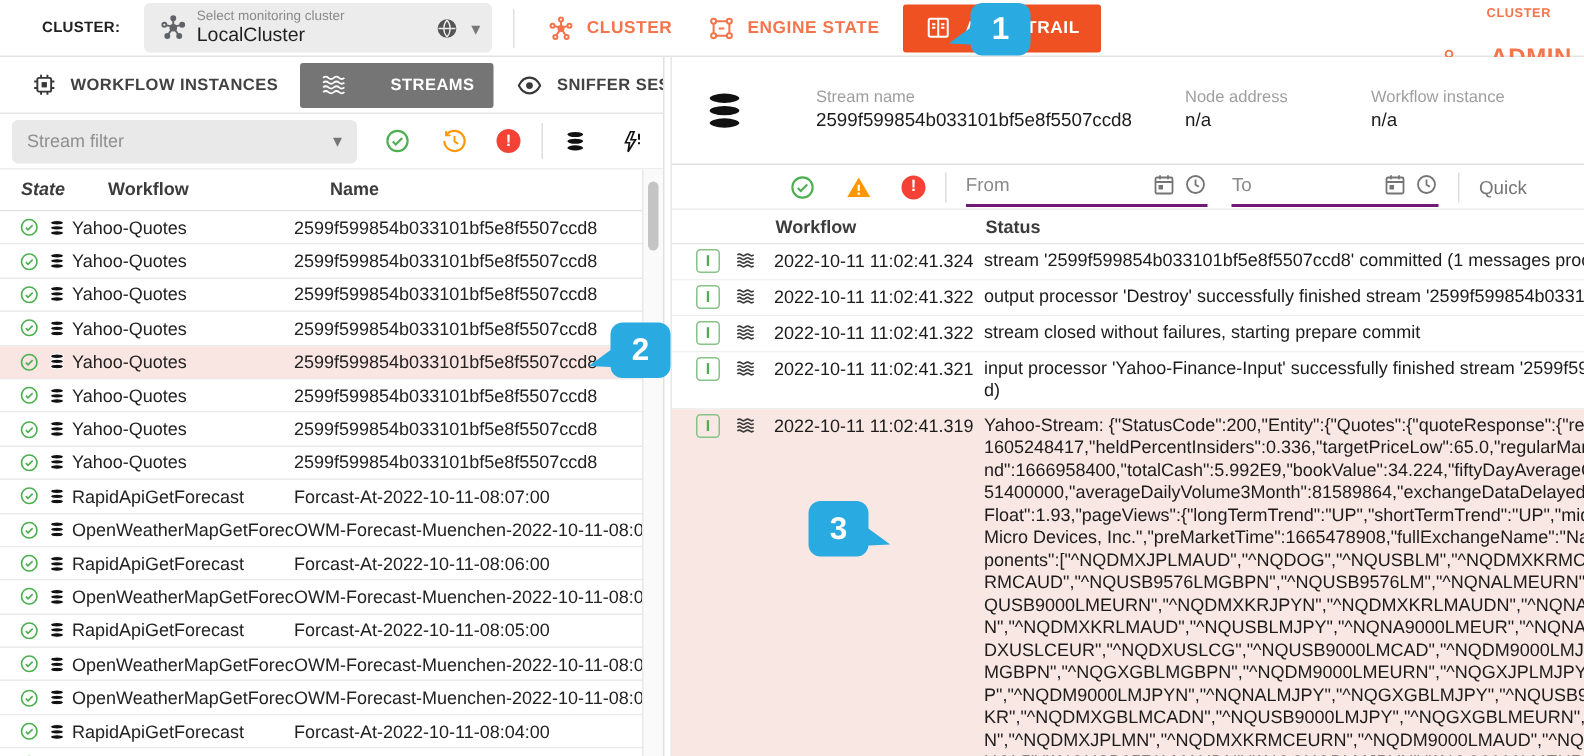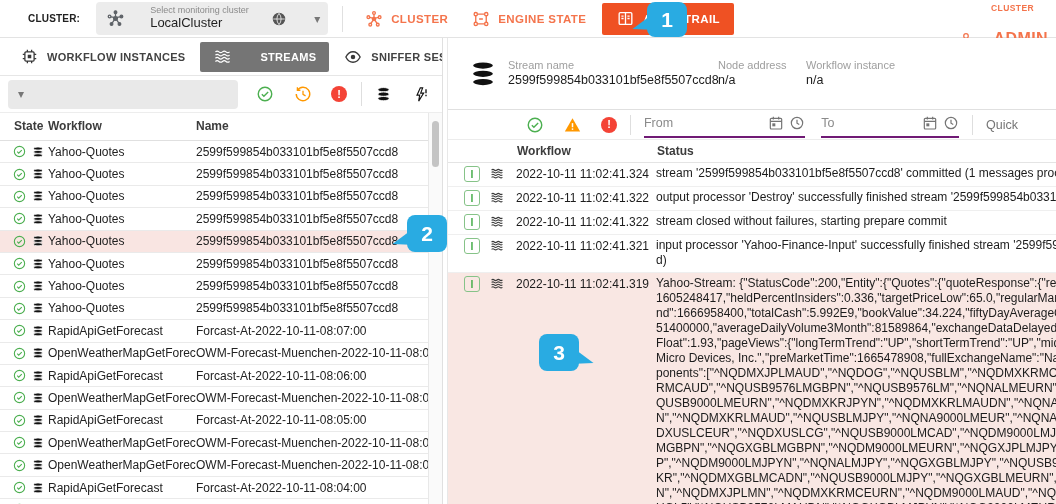--- a/index.html
+++ b/index.html
@@ -5,21 +5,21 @@
   * { margin:0; padding:0; box-sizing:border-box; }
   html,body { width:1056px; height:504px; overflow:hidden; }
   body { font-family:"Liberation Sans","DejaVu Sans",sans-serif; background:#fff; color:#212121; }
   .app { position:relative; width:1056px; height:504px; overflow:hidden; background:#fff; }
 
   
   .topbar { position:absolute; top:0; left:0; width:1056px; height:38px; background:#fff;
             border-bottom:1px solid #e3e3e3; display:flex; align-items:center; }
   .cluster-label { font-size:10px; font-weight:bold; margin-left:28px; letter-spacing:.2px; }
   .selector { margin-left:16px; width:232px; height:33px; background:#ececec; border-radius:4px;
-              display:flex; align-items:center; padding:0 8px; cursor:pointer;gap:19px; }
+              display:flex; align-items:center; padding:0 8px; cursor:pointer; }
   .selector .net-ic { color:#5f6368; margin:0 6px 0 2px; }
   .sel-text { flex:1; line-height:1.1; overflow:hidden; }
   .sel-label { font-size:9px; color:#8a8a8a; }
   .sel-value { font-size:13px; color:#1f1f1f; }
   .sel-globe { color:#555; margin-right:8px; }
   .caret { color:#777; font-size:12px; }
   .tb-divider { width:1px; height:26px; background:#e0e0e0; margin:0 10px 0 14px; }
   .nav-btn { display:flex; align-items:center; gap:8px; padding:0 12px; height:38px;
              color:#f4744c; font-size:11.5px; font-weight:bold; letter-spacing:.4px; cursor:pointer; }
   .nav-btn.filled { background:#ef5123; color:#fff; height:32px; margin-left:4px; border-radius:2px; padding:0 14px; }
@@ -43,38 +43,38 @@
                       font-family:inherit; }
   .chip-input input::placeholder { color:#8f8f8f; }
   .fbtn { border:0; background:transparent; cursor:pointer; display:flex; align-items:center; justify-content:center; padding:0; }
   .fb1 { margin-left:18px; } .fb2 { margin-left:20px; } .fb3 { margin-left:19px; }
   .v-div { width:1px; height:24px; background:#dedede; margin:0 13px 0 14px; }
   .err-circle { width:16px; height:16px; border-radius:50%; background:#f44336; color:#fff; font-size:11px;
                 font-weight:bold; display:flex; align-items:center; justify-content:center; line-height:1; }
 
   .cols-header { height:28px; display:flex; align-items:flex-end; padding-bottom:7px; border-bottom:1px solid #e0e0e0;
                  font-size:12px; font-weight:bold; color:#3c3c3c; }
-  .col-state { width:48px; padding-left:14px; }
+  .col-state { width:72px; padding-left:14px;font-style:italic; }
   .col-workflow { width:148px; }
   .col-name { flex:1; }
   .stream-list { }
   .srow { height:22.4px; display:flex; align-items:center; border-bottom:1px solid #eaeaea; font-size:12px;
           color:#222; cursor:pointer; background:#fff; }
   .srow.hl { background:#f9e5e2; }
   .srow .cell-state { width:48px; padding-left:13px; display:flex; align-items:center; gap:6px; }
   .srow .cell-workflow { width:148px; white-space:nowrap; overflow:hidden; }
   .srow .cell-name { flex:1; white-space:nowrap; overflow:hidden; padding-right:18px; }
 
   .lscrollbar { position:absolute; top:75px; right:0; width:14px; bottom:0; background:#fafafa; border-left:1px solid #e8e8e8; }
   .lthumb { position:absolute; top:8px; left:3px; width:7px; height:46px; background:#c4c4c4; border-radius:4px; cursor:pointer; }
 
   
   .right-panel { position:absolute; top:38px; left:447px; right:0; bottom:0; background:#fff; overflow:hidden;
                  border-left:1px solid #e8e8e8; }
-  .stream-header { height:72px; border-bottom:1px solid #e0e0e0; display:flex; align-items:center; padding-left:20px; }
+  .stream-header { height:72px; border-bottom:1px solid #e0e0e0; display:flex; align-items:center; padding-left:20px;gap:36px; }
   .sh-ic { color:#111; margin-right:10px; }
   .fld { line-height:1.25; }
   .fld-label { font-size:11px; color:#9e9e9e; }
   .fld-value { font-size:12.5px; color:#1c1c1c; white-space:nowrap; }
   .fld1 { width:196px; } .fld2 { width:88px; margin-left:14px; } .fld3 { margin-left:0; }
 
   .filterbar2 { height:30px; display:flex; align-items:center; border-bottom:1px solid #ececec; padding-left:78px; }
   .fb2a { margin-left:0; } .fb2b { margin-left:19px; } .fb2c { margin-left:19px; }
   .v-div2 { width:1px; height:20px; background:#dedede; margin:0 13px; }
   .date-field { display:flex; align-items:center; border-bottom:2px solid #701a75; height:26px; padding-bottom:2px; }
@@ -229,20 +229,21 @@
             <path d="M2.5 12 C5 7 8.3 5 12 5 s7 2 9.5 7 C19 17 15.7 19 12 19 s-7-2-9.5-7 z"></path>
             <circle cx="12" cy="12" r="3" fill="currentColor" stroke="none"></circle>
           </svg>
         </span>
         <span>SNIFFER SESSIONS</span>
       </div>
     </div>
 
     <div class="filterbar">
       <div class="chip-input">
+        <input type="text" placeholder="Stream filter" style="">
         <span class="caret">▾</span>
       </div>
       <button class="fbtn fb1">
         <svg width="18" height="18" viewBox="0 0 24 24" fill="none" stroke="#4caf50" stroke-width="1.9">
           <circle cx="12" cy="12" r="9"></circle>
             <path d="M7.8 12.4 l2.7 2.7 L16.2 9.3"></path>
         </svg>
       </button>
       <button class="fbtn fb2">
         <svg width="18" height="18" viewBox="0 0 24 24" fill="none" stroke="#ff9800" stroke-width="1.9">

